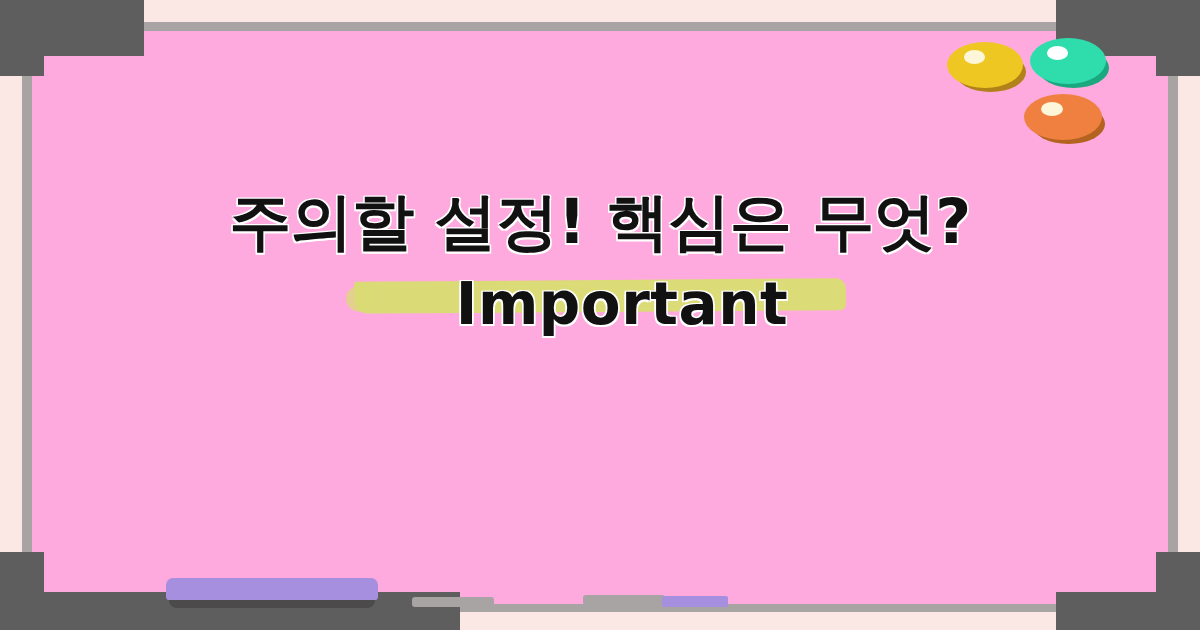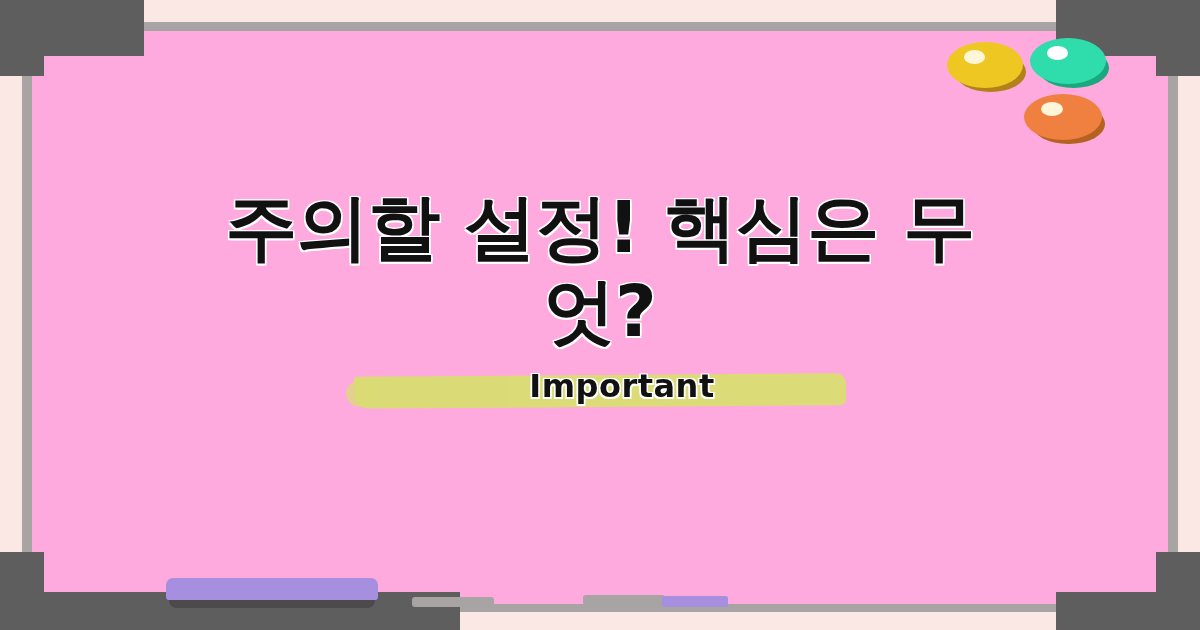--- a/index.html
+++ b/index.html
@@ -106,21 +106,21 @@
   .text-block {
     position: absolute;
     left: 0;
     top: 186px;
     width: 1200px;
     text-align: center;
   }
   .headline {
     margin: 0;
     font-family: "DejaVu Sans", sans-serif;
-    font-size: 72px;
+    font-size: 62px;
     font-weight: 700;
     line-height: 1.16;
     color: #111111;
     letter-spacing: -0.5px;
     text-shadow:
        1.5px 1.5px 0 #ffffff,
       -1.5px 1.5px 0 #ffffff,
        1.5px -1.5px 0 #ffffff,
       -1.5px -1.5px 0 #ffffff;
     padding: 0 200px;
@@ -151,21 +151,21 @@
     width: 28px;
     height: 26px;
     background: #d9dd72;
     border-radius: 50% 10% 40% 50%;
     opacity: 0.75;
   }
   .subtitle {
     position: relative;
     margin: 0;
     font-family: "DejaVu Sans", sans-serif;
-    font-size: 32px;
+    font-size: 58px;
     font-weight: 700;
     line-height: 1;
     padding-top: 3px;
     color: #111111;
     letter-spacing: 0.5px;
     text-shadow:
        1.5px 1.5px 0 #ffffff,
       -1.5px 1.5px 0 #ffffff,
        1.5px -1.5px 0 #ffffff,
       -1.5px -1.5px 0 #ffffff;

